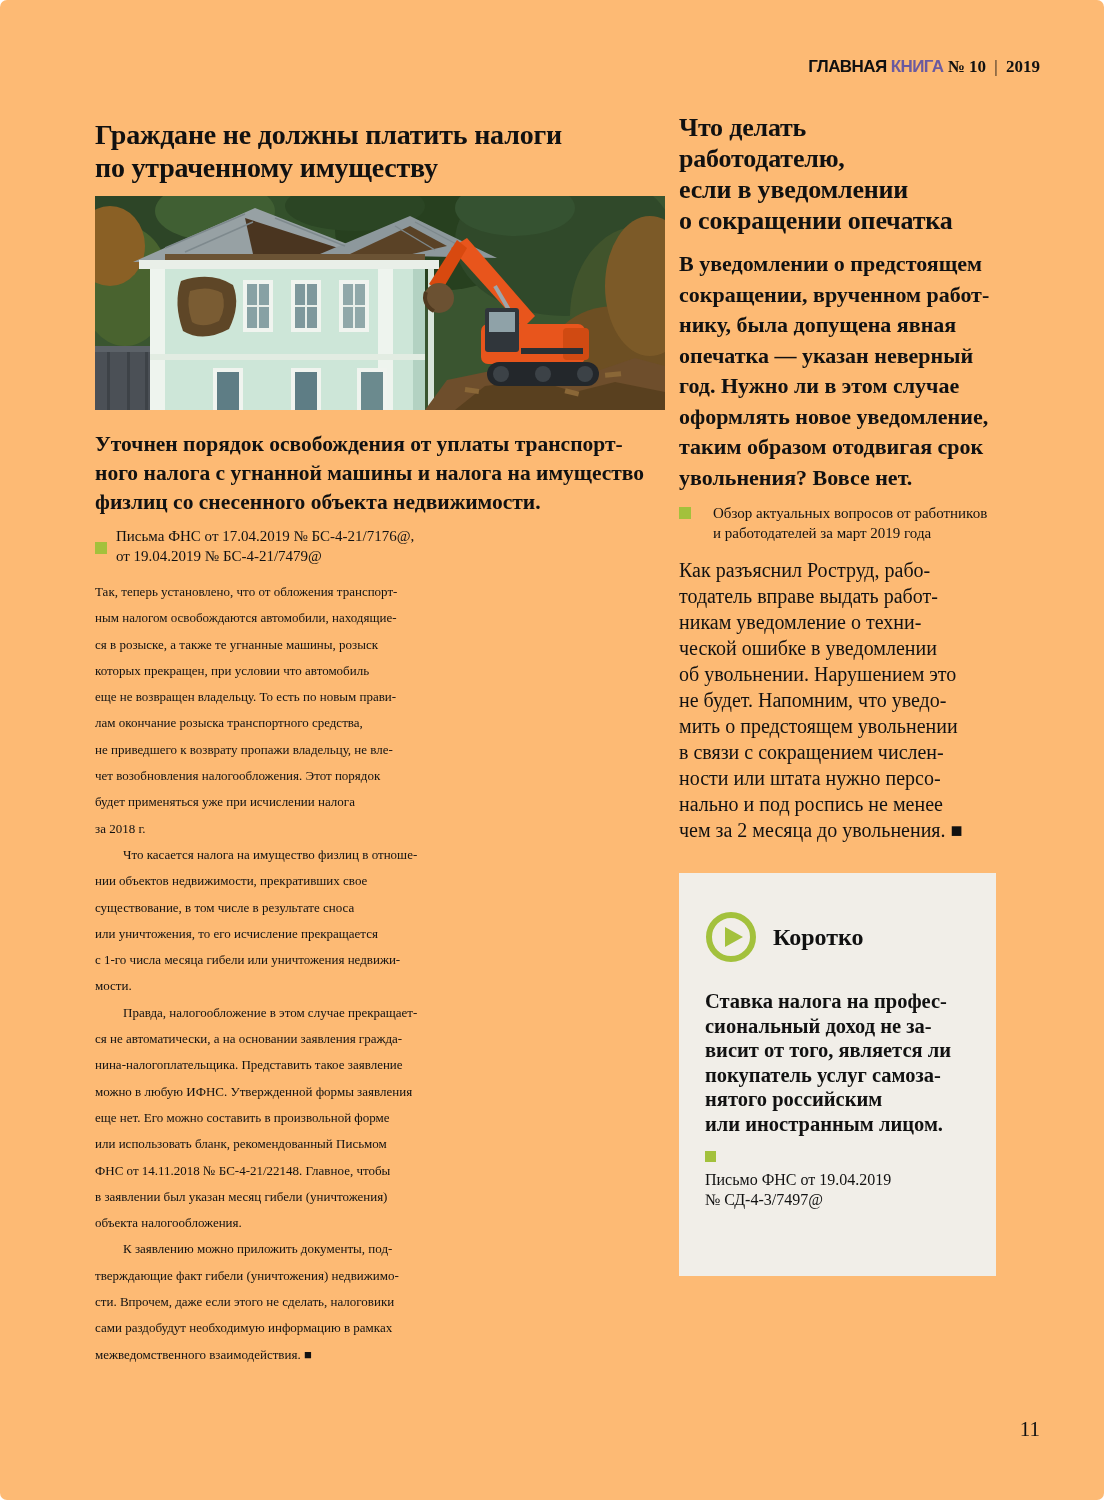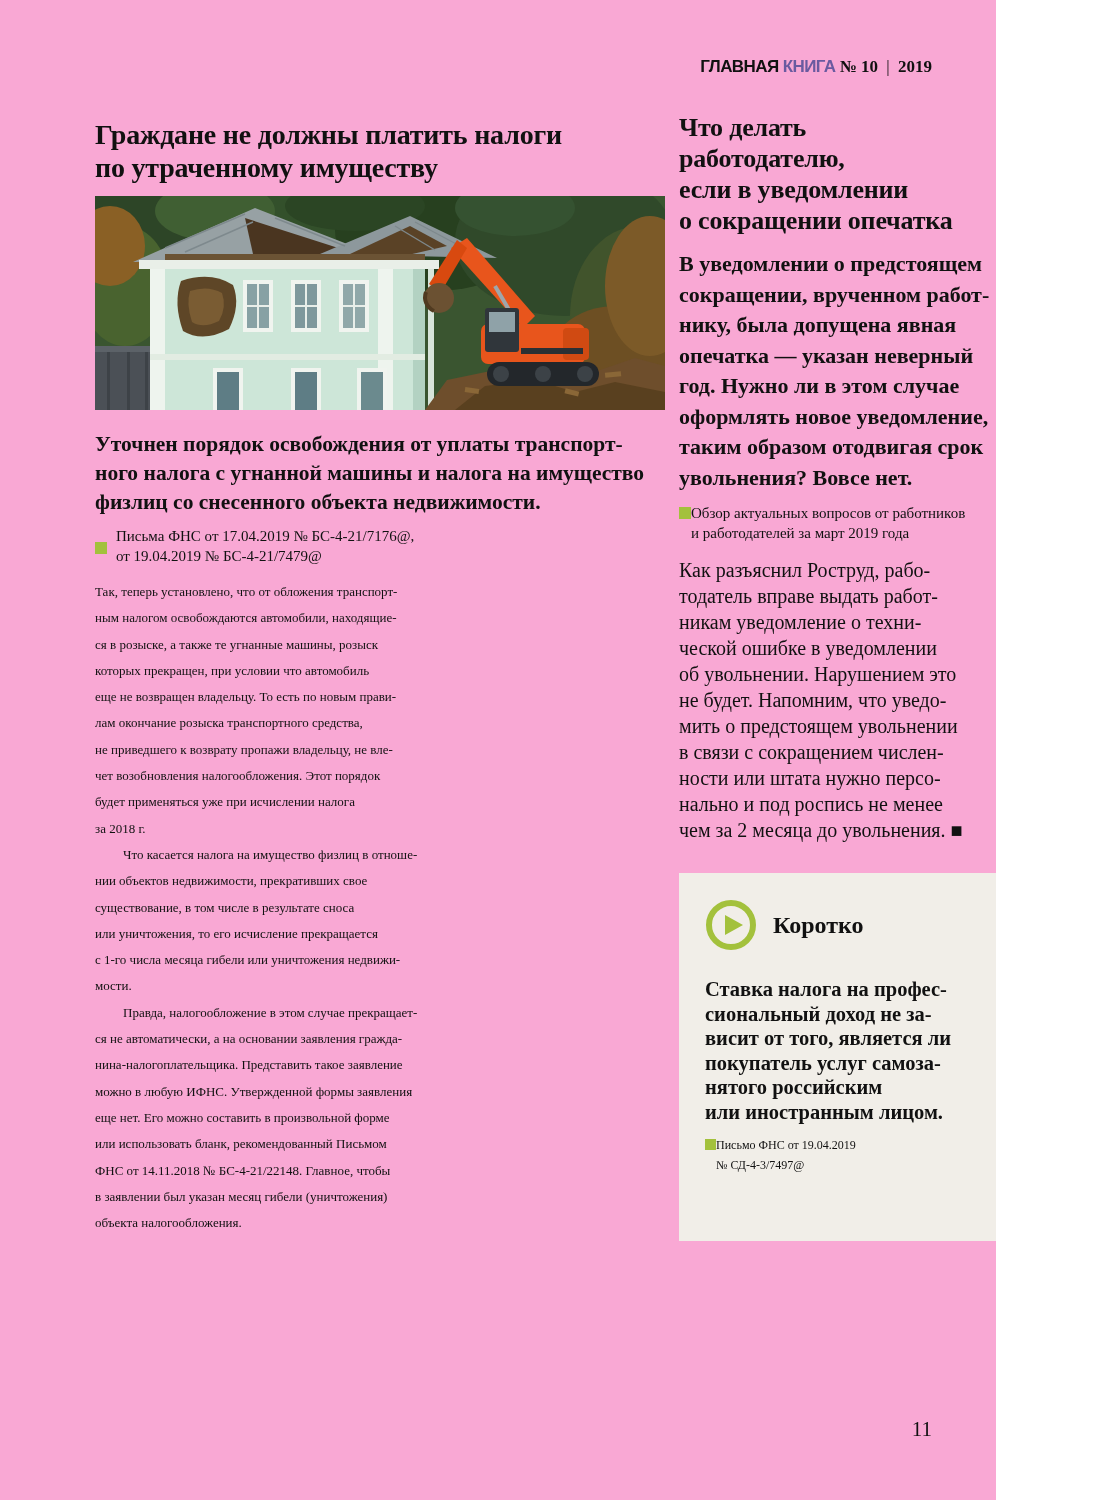--- a/index.html
+++ b/index.html
@@ -1,17 +1,17 @@
 <!DOCTYPE html>
 <html><head>
 <meta charset="utf-8">
 <style>
   html,body{margin:0;padding:0;background:#ffffff;}
-  .page{position:relative;width:996px;height:1500px;background:#f9a8d4;overflow:hidden;
-        font-family:"Liberation Serif","DejaVu Serif",serif;color:#111;}
+  .page{position:relative;width:1104px;height:1500px;background:#fdba74;overflow:hidden;
+        font-family:"Liberation Serif","DejaVu Serif",serif;color:#111;border-radius:7px;}
   .pre{white-space:pre-line;}
 
   
   .masthead{position:absolute;top:57px;right:64px;text-align:right;font-size:17px;line-height:20px;}
   .brand{font-family:"Liberation Sans","DejaVu Sans",sans-serif;font-weight:800;letter-spacing:-0.6px;}
   .brand-black{color:#111;}
   .brand-purple{color:#6a5aa0;}
   .issue{font-weight:700;color:#111;}
   .issue-bar{display:inline-block;margin:0 4px;color:#111;font-weight:400;}
 
@@ -24,31 +24,31 @@
   .photo-wrap{width:570px;height:214px;margin:0 0 20px 0;}
   .l-lead{font-size:21.5px;line-height:29px;font-weight:700;margin:0 0 9px 0;}
   .source-note{display:flex;gap:9px;font-size:15px;line-height:20px;margin:0 0 13px 0;align-items:center;}
   .source-note .sq{flex:0 0 auto;width:12px;height:12px;margin-top:4px;background:#a3c13c;}
   .bodytext p{font-size:13px;line-height:26.3px;margin:0;}
   .bodytext p.indent{text-indent:28px;}
 
   
   .r-title{font-size:26px;line-height:31px;font-weight:700;letter-spacing:-0.2px;margin:0 0 13px 0;}
   .r-lead{font-size:22px;line-height:30.5px;font-weight:700;margin:12px 0 10px 0;}
-  .r-source{display:flex;gap:0;font-size:15px;line-height:20px;margin:0 0 14px 0;}
+  .r-source{display:flex;gap:22px;font-size:15px;line-height:20px;margin:0 0 14px 0;}
   .r-source .sq{flex:0 0 auto;width:12px;height:12px;margin-top:4px;background:#a3c13c;}
   .r-body{font-size:20px;line-height:26px;margin:0;}
 
   
-  .shortly{background:#f1eee8;margin-top:30px;padding:26px 24px 30px 26px;width:317px;box-sizing:border-box;}
+  .shortly{background:#f1eee8;margin-top:30px;padding:38px 24px 30px 26px;width:317px;box-sizing:border-box;}
   .shortly-head{display:flex;align-items:center;gap:16px;margin-bottom:26px;}
   .play-icon{width:52px;height:52px;flex:0 0 auto;}
   .shortly-label{font-size:24px;font-weight:700;}
   .sh-headline{font-size:20.5px;line-height:24.5px;font-weight:700;margin:0 0 11px 0;}
-  .sh-source{display:flex;font-size:12px;line-height:20px;}
+  .sh-source{display:flex;gap:8px;font-size:16px;line-height:20px;flex-direction:column;}
   .sh-source .sq{flex:0 0 auto;width:11px;height:11px;margin-top:4px;background:#a3c13c;}
   .sh-gap{height:36px;}
 
   
   .pagenum{position:absolute;top:1417px;right:64px;font-size:21px;color:#111;}
 </style>
 </head>
 <body>
 
 <div class="page">
@@ -226,20 +226,25 @@
 мости.</p>
       <p class="pre indent">Правда, налогообложение в этом случае прекращает-
 ся не автоматически, а на основании заявления гражда-
 нина-налогоплательщика. Представить такое заявление
 можно в любую ИФНС. Утвержденной формы заявления
 еще нет. Его можно составить в произвольной форме
 или использовать бланк, рекомендованный Письмом
 ФНС от 14.11.2018 № БС-4-21/22148. Главное, чтобы
 в заявлении был указан месяц гибели (уничтожения)
 объекта налогообложения.</p>
+      <p class="pre indent">К заявлению можно приложить документы, под-
+тверждающие факт гибели (уничтожения) недвижимо-
+сти. Впрочем, даже если этого не сделать, налоговики
+сами раздобудут необходимую информацию в рамках
+межведомственного взаимодействия. ■</p>
     </div>
   </div>
 
   <div class="col-right">
     <h2 class="r-title pre">Что делать
 работодателю,
 если в уведомлении
 о сокращении опечатка</h2>
     <p class="r-lead pre">В уведомлении о предстоящем
 сокращении, врученном работ-

